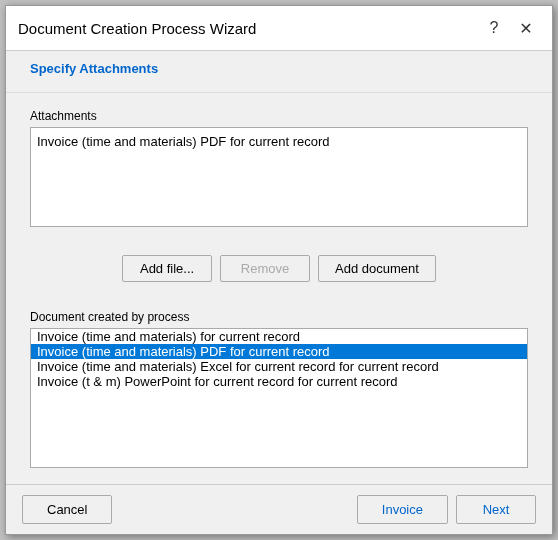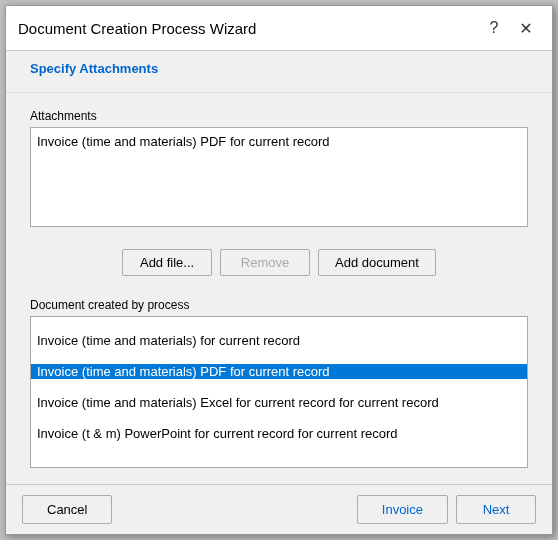--- a/index.html
+++ b/index.html
@@ -82,21 +82,21 @@
       color: #0066cc;
       font-size: 13px;
       font-weight: 600;
     }
 
     .dialog-body {
       flex: 1;
       padding: 16px 24px;
       display: flex;
       flex-direction: column;
-      gap: 18px;
+      gap: 24px;
       background: #f0f0f0;
     }
 
     .section-label {
       font-size: 12px;
       color: #000;
       margin-bottom: 4px;
     }
 
     .attachments-box {
@@ -143,21 +143,20 @@
       flex: 1;
       overflow-y: auto;
     }
 
     .document-list-box .list-item {
       padding: 0 6px;
       font-size: 13px;
       color: #000;
       cursor: default;
       user-select: none;
-      margin-top: 16px;
     }
 
     .document-list-box .list-item.selected {
       background: #0078d7;
       color: #fff;
     }
 
     .dialog-footer {
       padding: 10px 16px;
       border-top: 1px solid #ccc;

